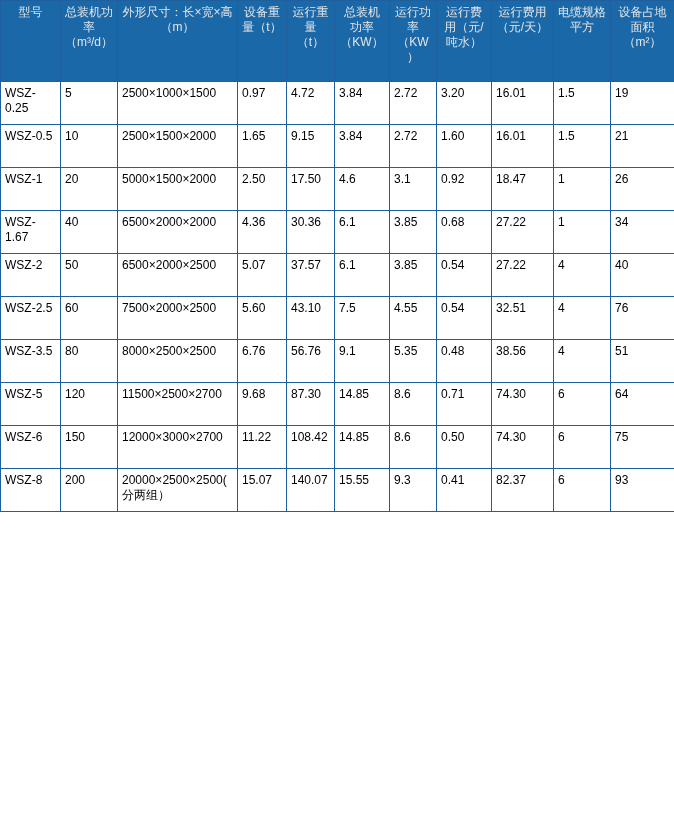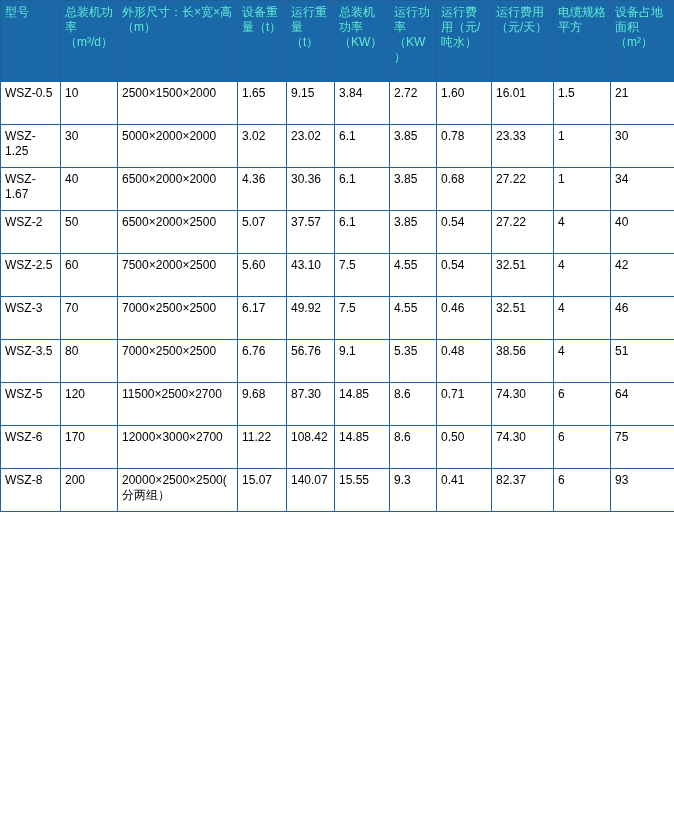--- a/index.html
+++ b/index.html
@@ -21,23 +21,23 @@
     border: 1px solid #1f5f9e;
     padding: 4px 4px 4px 4px;
     font-size: 12px;
     line-height: 1.25;
     vertical-align: top;
     word-wrap: break-word;
     overflow-wrap: break-word;
   }
   #spec-table thead th {
     background: #1b68a8;
-    color: #5eead4;
+    color: #e5e5e5;
     font-weight: normal;
-    text-align: left;
+    text-align: center;
     vertical-align: top;
     height: 72px;
   }
   #spec-table tbody td {
     background: #ffffff;
     color: #000000;
     height: 34px;
   }
   
   col.c0 { width: 60px; }
@@ -79,44 +79,57 @@
       <th>总装机功率（KW）</th>
       <th>运行功率（KW）</th>
       <th>运行费用（元/吨水）</th>
       <th>运行费用（元/天）</th>
       <th>电缆规格平方</th>
       <th>设备占地面积（m²）</th>
     </tr>
   </thead>
   <tbody>
     <tr>
+      <td>WSZ-0.25</td>
+      <td>5</td>
+      <td>2500×1000×1500</td>
+      <td>0.97</td>
+      <td>4.72</td>
+      <td>3.84</td>
+      <td>2.72</td>
+      <td>3.20</td>
+      <td>16.01</td>
+      <td>1.5</td>
+      <td>19</td>
+    </tr>
+    <tr>
       <td>WSZ-0.5</td>
       <td>10</td>
       <td>2500×1500×2000</td>
       <td>1.65</td>
       <td>9.15</td>
       <td>3.84</td>
       <td>2.72</td>
       <td>1.60</td>
       <td>16.01</td>
       <td>1.5</td>
       <td>21</td>
     </tr>
     <tr>
-      <td>WSZ-1.25</td>
-      <td>30</td>
-      <td>5000×2000×2000</td>
-      <td>3.02</td>
-      <td>23.02</td>
-      <td>6.1</td>
-      <td>3.85</td>
-      <td>0.78</td>
-      <td>23.33</td>
+      <td>WSZ-1</td>
+      <td>20</td>
+      <td>5000×1500×2000</td>
+      <td>2.50</td>
+      <td>17.50</td>
+      <td>4.6</td>
+      <td>3.1</td>
+      <td>0.92</td>
+      <td>18.47</td>
       <td>1</td>
-      <td>30</td>
+      <td>26</td>
     </tr>
     <tr>
       <td>WSZ-1.67</td>
       <td>40</td>
       <td>6500×2000×2000</td>
       <td>4.36</td>
       <td>30.36</td>
       <td>6.1</td>
       <td>3.85</td>
       <td>0.68</td>
@@ -141,39 +154,26 @@
       <td>WSZ-2.5</td>
       <td>60</td>
       <td>7500×2000×2500</td>
       <td>5.60</td>
       <td>43.10</td>
       <td>7.5</td>
       <td>4.55</td>
       <td>0.54</td>
       <td>32.51</td>
       <td>4</td>
-      <td>42</td>
-    </tr>
-    <tr>
-      <td>WSZ-3</td>
-      <td>70</td>
-      <td>7000×2500×2500</td>
-      <td>6.17</td>
-      <td>49.92</td>
-      <td>7.5</td>
-      <td>4.55</td>
-      <td>0.46</td>
-      <td>32.51</td>
-      <td>4</td>
-      <td>46</td>
+      <td>76</td>
     </tr>
     <tr>
       <td>WSZ-3.5</td>
       <td>80</td>
-      <td>7000×2500×2500</td>
+      <td>8000×2500×2500</td>
       <td>6.76</td>
       <td>56.76</td>
       <td>9.1</td>
       <td>5.35</td>
       <td>0.48</td>
       <td>38.56</td>
       <td>4</td>
       <td>51</td>
     </tr>
     <tr>
@@ -184,21 +184,21 @@
       <td>87.30</td>
       <td>14.85</td>
       <td>8.6</td>
       <td>0.71</td>
       <td>74.30</td>
       <td>6</td>
       <td>64</td>
     </tr>
     <tr>
       <td>WSZ-6</td>
-      <td>170</td>
+      <td>150</td>
       <td>12000×3000×2700</td>
       <td>11.22</td>
       <td>108.42</td>
       <td>14.85</td>
       <td>8.6</td>
       <td>0.50</td>
       <td>74.30</td>
       <td>6</td>
       <td>75</td>
     </tr>

